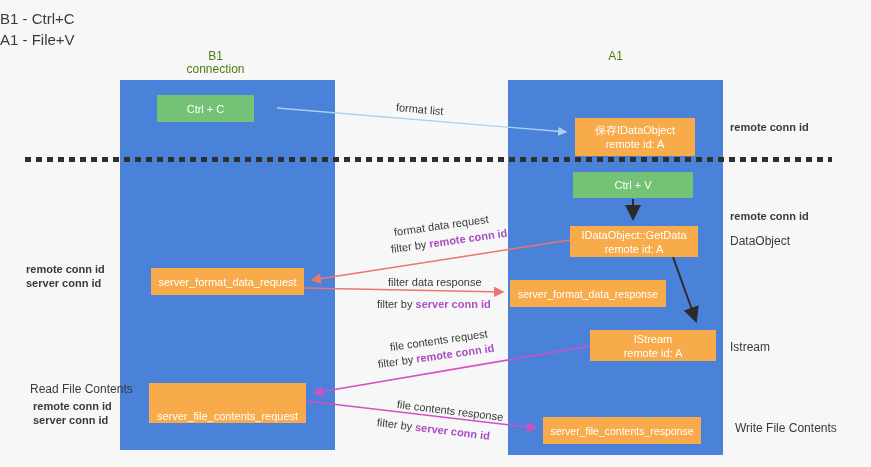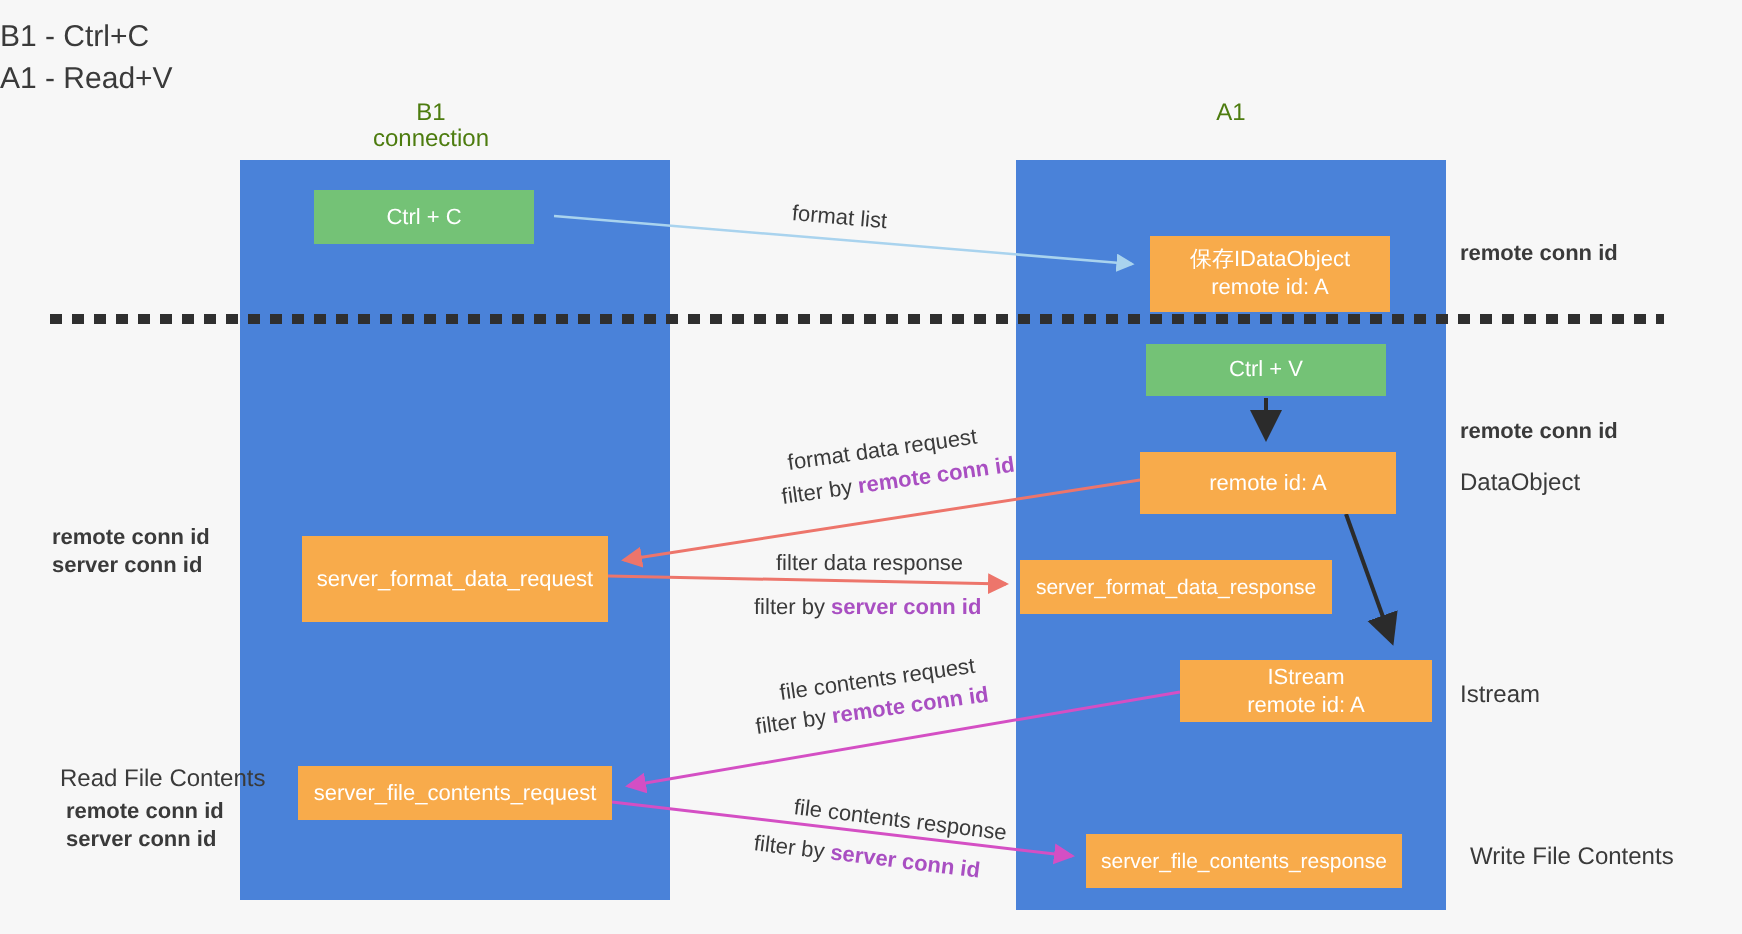--- a/index.html
+++ b/index.html
@@ -48,21 +48,21 @@
 </head>
 <body>
 
 <div id="stage">
 
   <div class="abs lane" style="left:120px;top:80px;width:215px;height:370px;"></div>
   <div class="abs lane" style="left:508px;top:80px;width:215px;height:375px;"></div>
 
   <div class="abs title">
     <div>B1 - Ctrl+C</div>
-    <div>A1 - Read+V</div>
+    <div>A1 - File+V</div>
   </div>
 
   <div class="abs lane-header" style="left:128px;top:50px;width:175px;">
     <div>B1</div>
     <div>connection</div>
   </div>
   <div class="abs lane-header" style="left:528px;top:50px;width:175px;">
     <div>A1</div>
   </div>
 
@@ -85,51 +85,52 @@
     </defs>
     <line x1="277" y1="108" x2="566" y2="132" stroke="#a9d3ee" stroke-width="1.3" marker-end="url(#m-blue)"></line>
     <line x1="633" y1="199" x2="633" y2="219" stroke="#2b2b2b" stroke-width="2" marker-end="url(#m-black)"></line>
     <line x1="570" y1="240" x2="312" y2="280" stroke="#ed756b" stroke-width="1.5" marker-end="url(#m-red)"></line>
     <line x1="304" y1="288" x2="503" y2="292" stroke="#ed756b" stroke-width="1.5" marker-end="url(#m-red)"></line>
     <line x1="673" y1="257" x2="696" y2="321" stroke="#2b2b2b" stroke-width="2" marker-end="url(#m-black)"></line>
     <line x1="590" y1="346" x2="314" y2="393" stroke="#d44fc4" stroke-width="1.5" marker-end="url(#m-magenta)"></line>
     <line x1="306" y1="401" x2="536" y2="428" stroke="#d44fc4" stroke-width="1.5" marker-end="url(#m-magenta)"></line>
   </svg>
 
-  <div class="abs box green" style="left:157px;top:95px;width:110px;height:27px;">
+  <div class="abs box green" style="left:157px;top:95px;width:97px;height:27px;">
     <span>Ctrl + C</span>
   </div>
 
   <div class="abs box orange" style="left:575px;top:118px;width:120px;height:38px;">
     <span>保存IDataObject</span>
     <span>remote id: A</span>
   </div>
 
   <div class="abs box green" style="left:573px;top:172px;width:120px;height:26px;">
     <span>Ctrl + V</span>
   </div>
 
   <div class="abs box orange" style="left:570px;top:226px;width:128px;height:31px;">
+    <span>IDataObject::GetData</span>
     <span>remote id: A</span>
   </div>
 
-  <div class="abs box orange" style="left:151px;top:268px;width:153px;height:43px;">
+  <div class="abs box orange" style="left:151px;top:268px;width:153px;height:27px;">
     <span>server_format_data_request</span>
   </div>
 
   <div class="abs box orange small-text" style="left:510px;top:280px;width:156px;height:27px;">
     <span>server_format_data_response</span>
   </div>
 
   <div class="abs box orange" style="left:590px;top:330px;width:126px;height:31px;">
     <span>IStream</span>
     <span>remote id: A</span>
   </div>
 
-  <div class="abs box orange" style="left:149px;top:383px;width:157px;height:27px;">
+  <div class="abs box orange" style="left:149px;top:383px;width:157px;height:40px;justify-content:flex-end;">
     <span>server_file_contents_request</span>
   </div>
 
   <div class="abs box orange small-text" style="left:543px;top:417px;width:158px;height:27px;">
     <span>server_file_contents_response</span>
   </div>
 
   <div class="abs flow-label rot-slight" style="left:396px;top:101px;">format list</div>
 
   <div class="abs flow-label rot-neg" style="left:394px;top:226px;">format data request</div>

